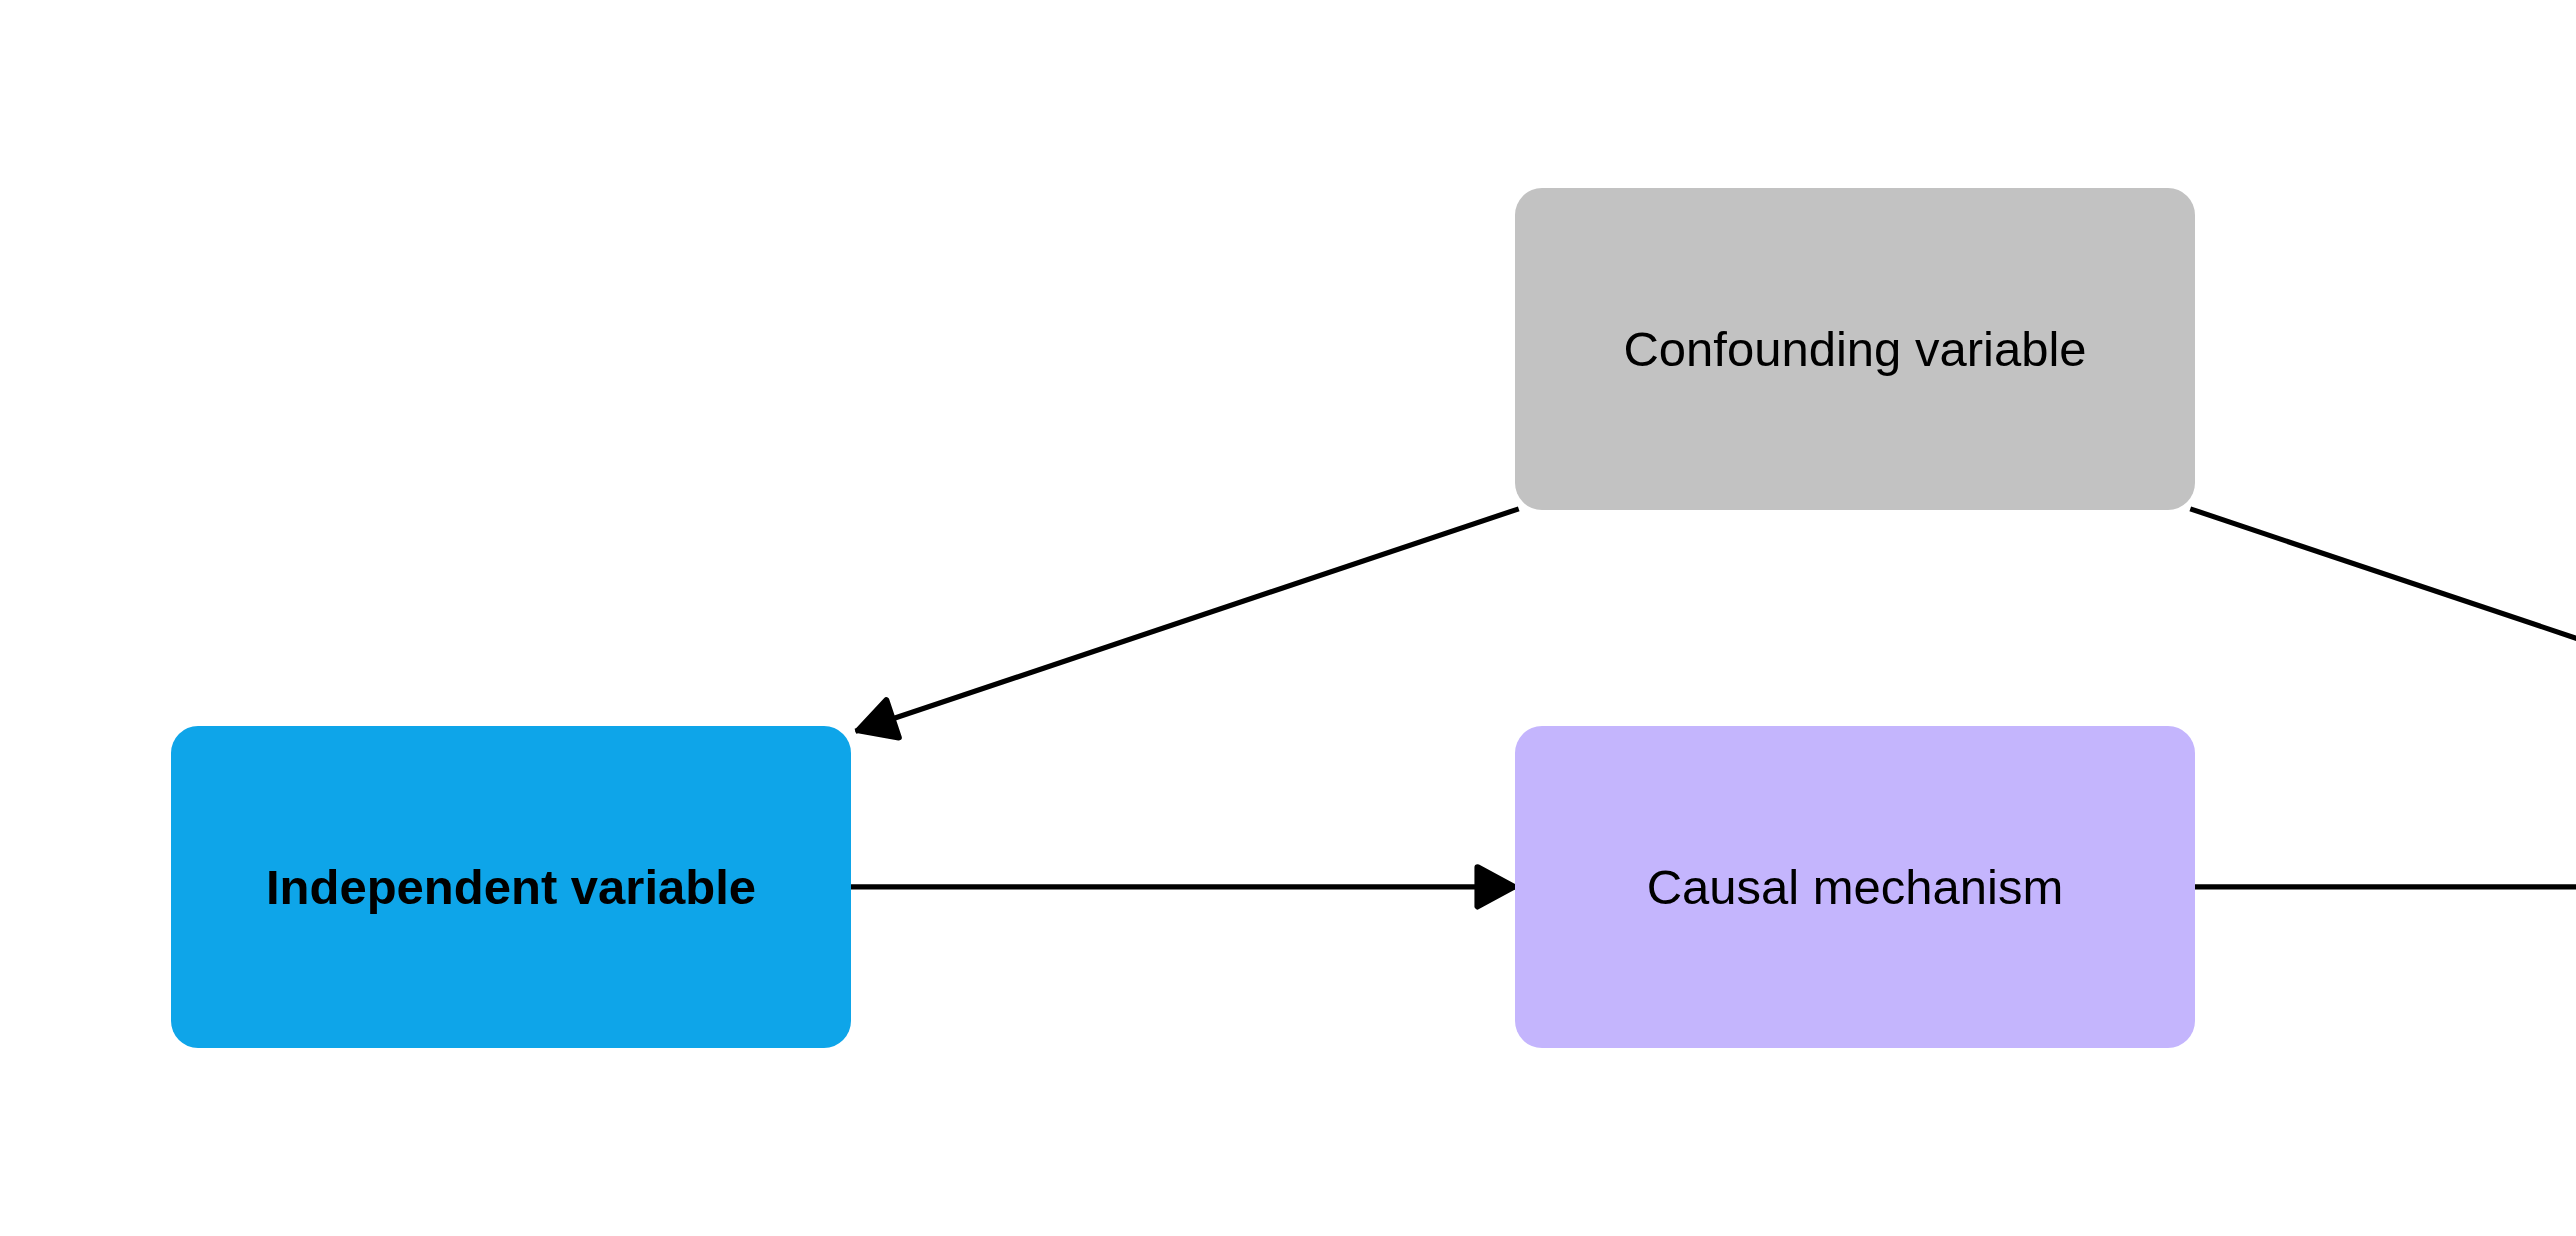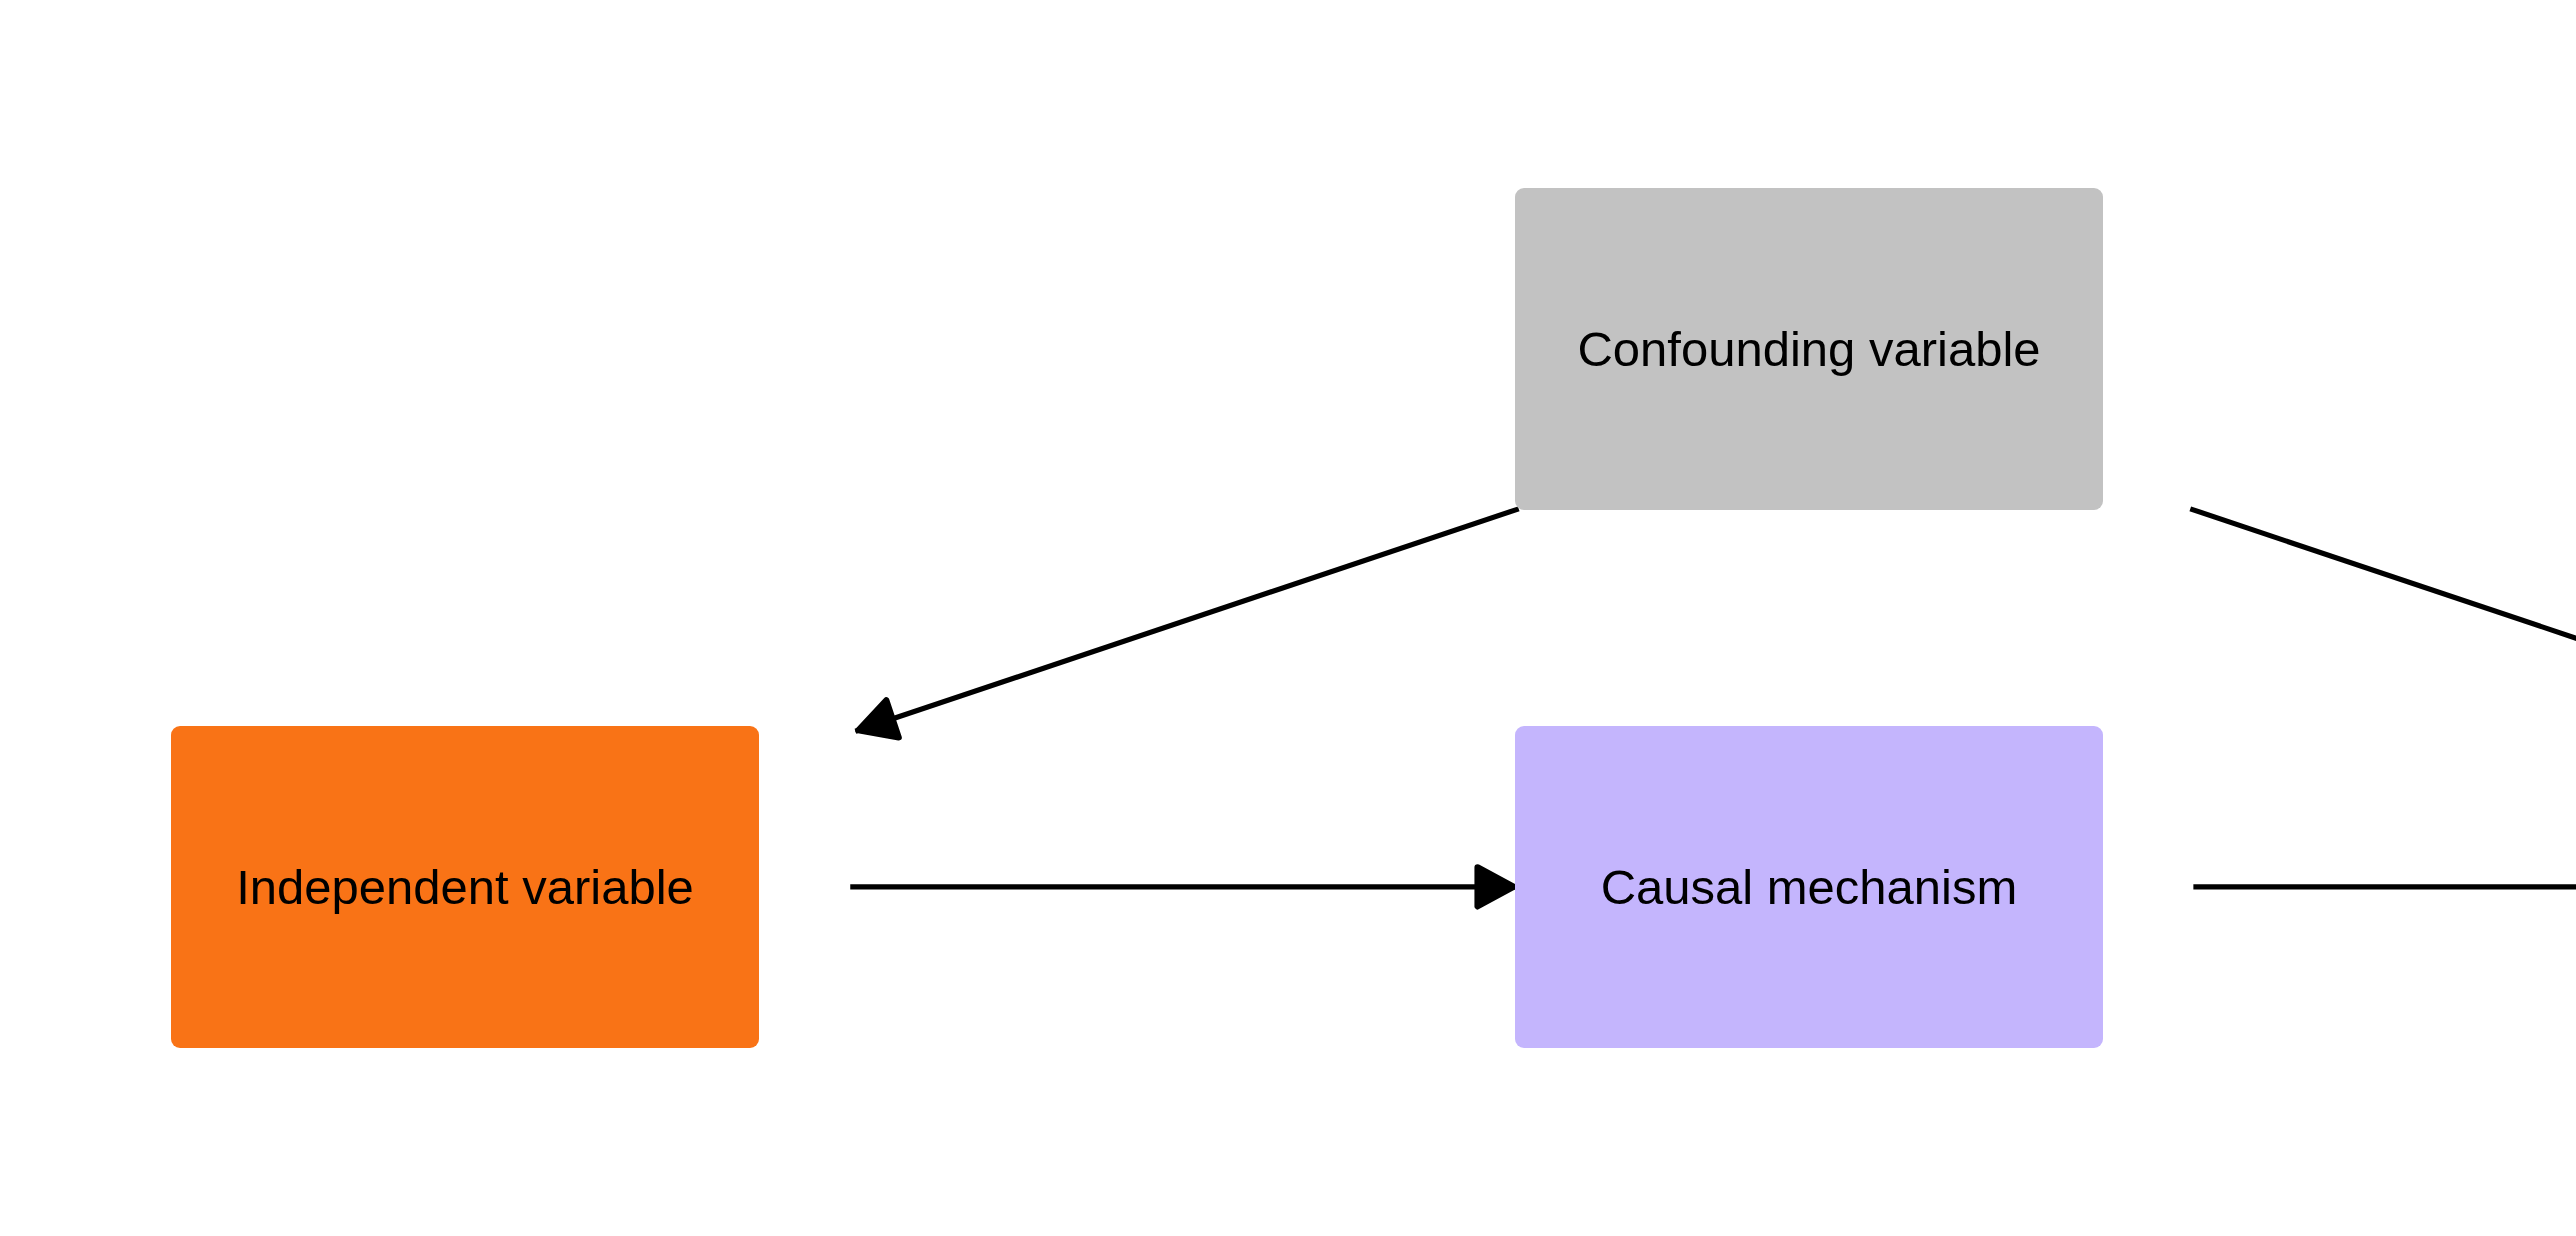--- a/index.html
+++ b/index.html
@@ -18,23 +18,23 @@
     height:1236px;
     display:block;
   }
   .edge{
     stroke:#000000;
     stroke-width:10;
     fill:none;
   }
   .node{
     position:absolute;
-    width:588px;
+    width:680px;
     height:322px;
-    border-radius:9px;
+    border-radius:27px;
     display:flex;
     align-items:center;
     justify-content:center;
     text-align:center;
     font-size:49px;
     line-height:1.15;
     color:#000000;
     box-sizing:border-box;
   }
   .n-confounding{ left:1515px; top:188px;  }
@@ -56,21 +56,21 @@
     <line class="edge" x1="2948" y1="988" x2="1660" y2="1420" marker-end="url(#ah)"></line>
     <line class="edge" x1="4252" y1="988" x2="5540" y2="1420" marker-end="url(#ah)"></line>
     <line class="edge" x1="1650" y1="1722" x2="2944" y2="1722" marker-end="url(#ah)"></line>
     <line class="edge" x1="4258" y1="1722" x2="5548" y2="1722" marker-end="url(#ah)"></line>
   </svg>
 
   <div class="node n-confounding" style="background: rgb(194, 194, 194);">
     <span>Confounding variable</span>
   </div>
 
-  <div class="node n-independent" style="background: #f97316;">
+  <div class="node n-independent" style="background: #0ea5e9; font-weight: bold;">
     <span>Independent variable</span>
   </div>
 
   <div class="node n-causal" style="background: #c4b5fd;">
     <span>Causal mechanism</span>
   </div>
 
 </div>
 
 

